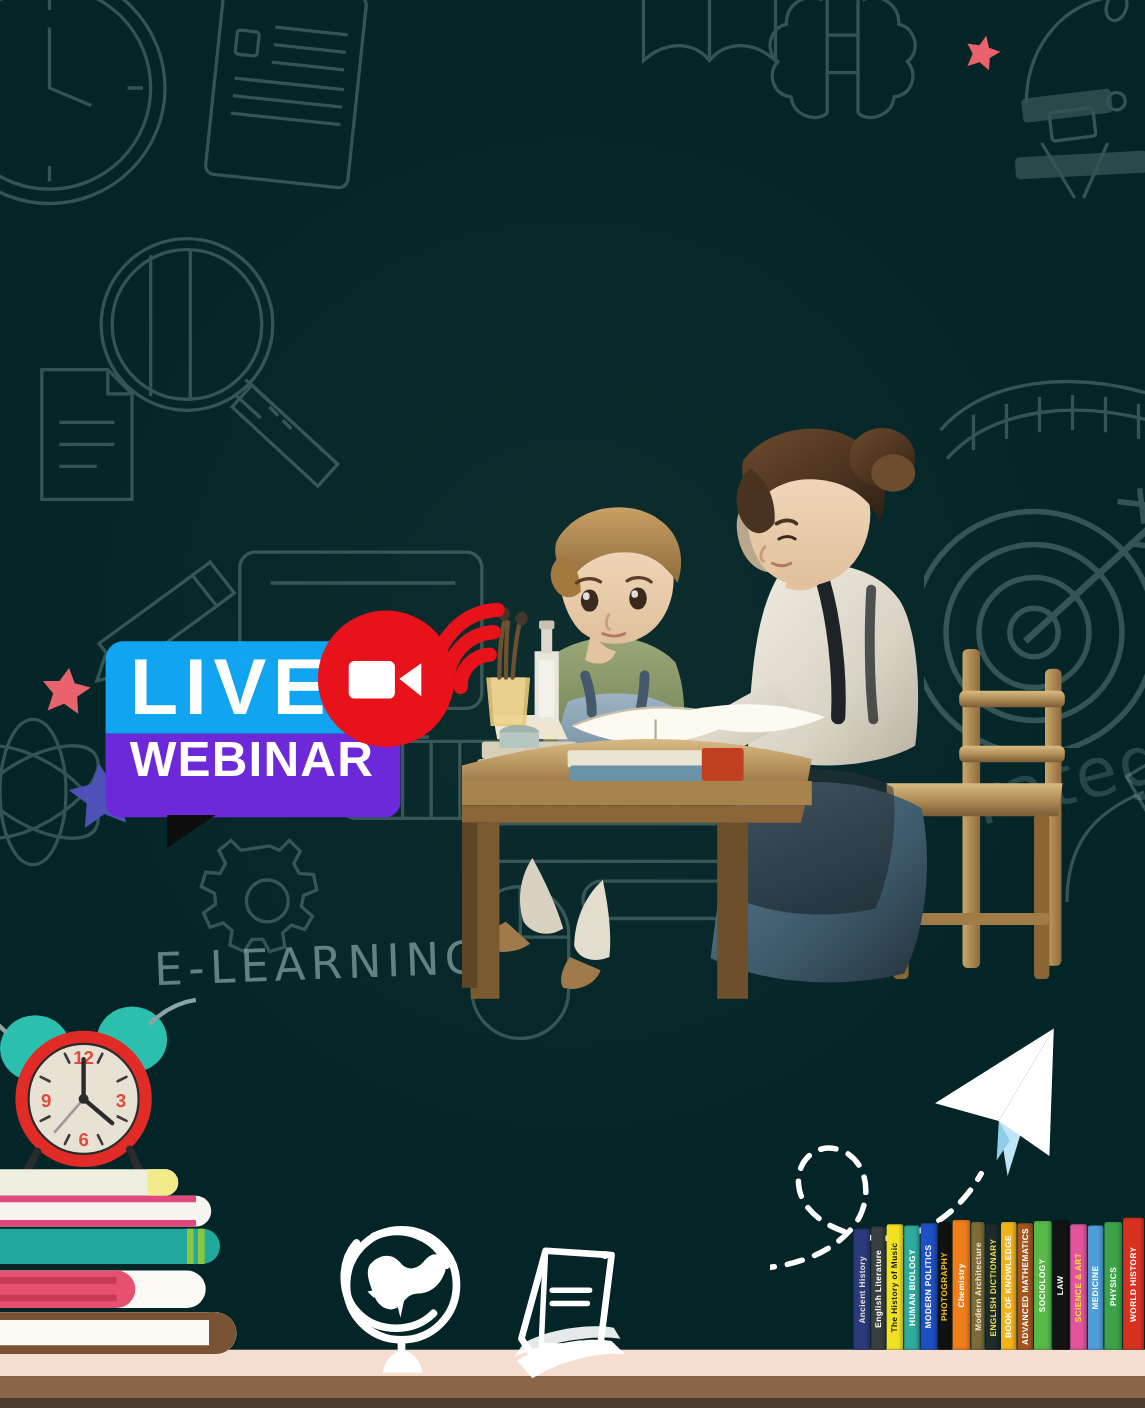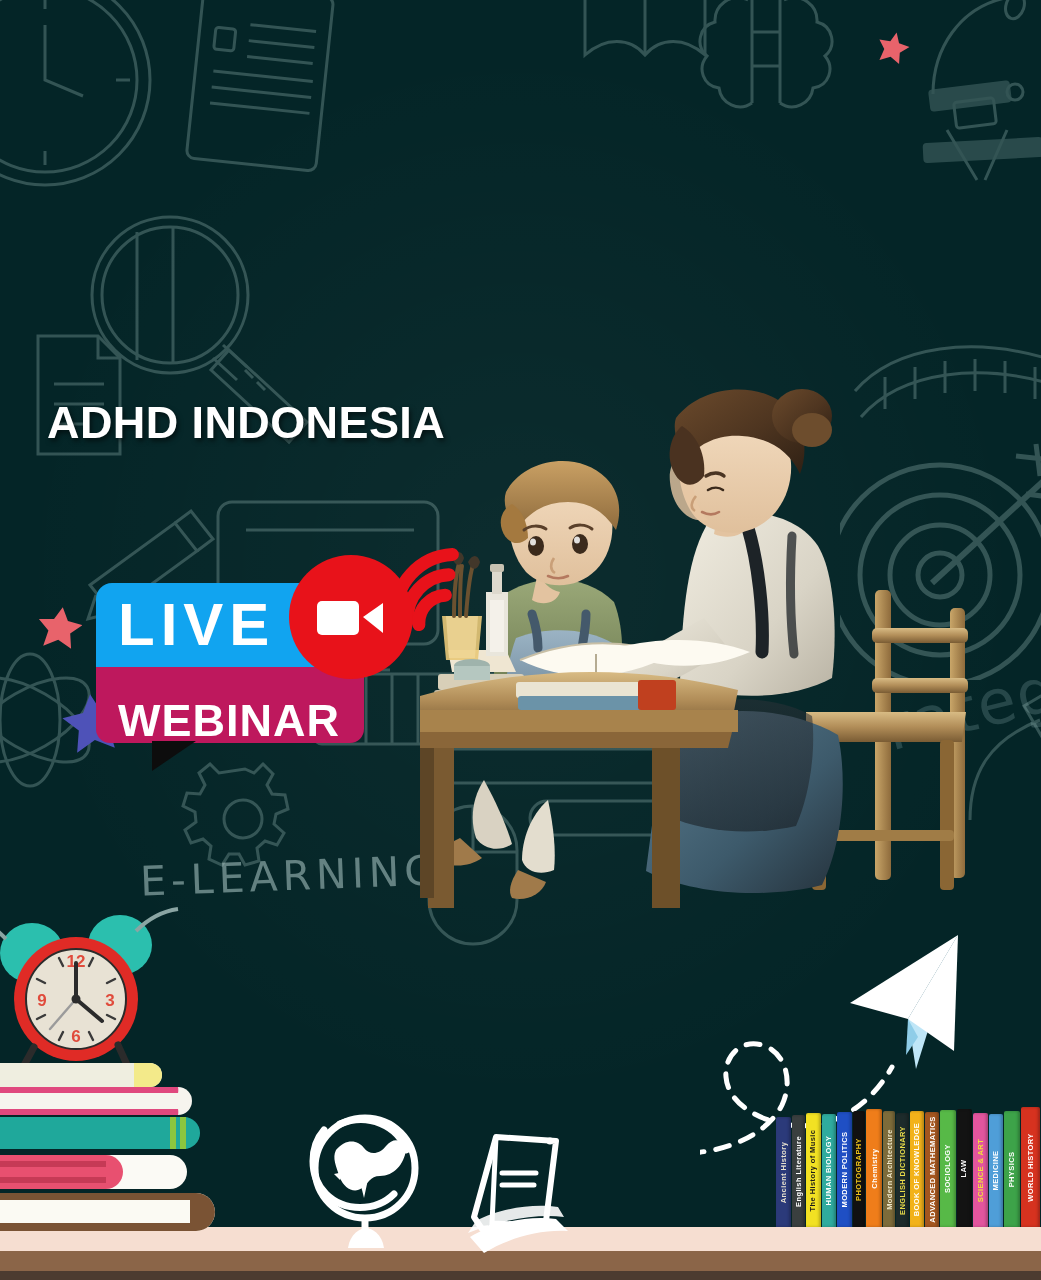--- a/index.html
+++ b/index.html
@@ -79,28 +79,28 @@
   .badge { position:absolute; left:96px; top:583px; z-index:40; }
   .badge .live-bar {
     width:268px; height:84px;
     background:#11a4f0;
     border-radius:16px 16px 0 0;
     display:flex; align-items:center;
     padding-left:22px;
   }
   .badge .live-bar span {
     color:#fff; font-weight:bold;
-    font-size:60px; letter-spacing:6px;
+    font-size:72px; letter-spacing:6px;
     line-height:62px;
   }
   .badge .webinar-bar {
     width:268px; height:76px;
-    background:#be185d;
+    background:#6d28d9;
     border-radius:0 0 14px 14px;
-    display:flex; align-items:flex-end;
+    display:flex; align-items:flex-start;
     padding-left:22px;
     position:relative;
   }
   .badge .webinar-bar span {
     color:#fff; font-weight:bold;
     font-size:45px; letter-spacing:1px;
     line-height:45px;
     white-space:nowrap;
   }
   .badge .tail {
@@ -450,21 +450,20 @@
         <rect x="70" y="204" width="14" height="8" rx="2" fill="#c8c2b2"></rect>
         <path d="M70 240h14v52H70z" fill="#f6f4ee" opacity=".8"></path>
 
         <ellipse cx="52" cy="306" rx="18" ry="7" fill="#9fb3ac"></ellipse>
         <path d="M34 306h36v14H34z" fill="#b5c7c0"></path>
       </g>
     </svg>
   </div>
 
   <div class="headline">
-    <div>ADHD INDONESIA</div>
   </div>
 
   <div class="elearning">E-LEARNING</div>
 
   <svg class="star" style="left:36px;top:604px;" width="46" height="46" viewBox="0 0 46 46">
     <path d="M24 3l7 13 15 2-11 10 3 15-14-7-14 8 3-16L2 18l15-2z" fill="#e8636b" transform="rotate(8 24 23)"></path>
   </svg>
   <svg class="star" style="left:60px;top:690px;" width="64" height="64" viewBox="0 0 64 64">
     <path d="M33 4l9 18 21 3-15 14 4 21-19-10-19 11 4-22L3 25l21-3z" fill="#4e52b8" transform="rotate(-6 33 32)"></path>
   </svg>

